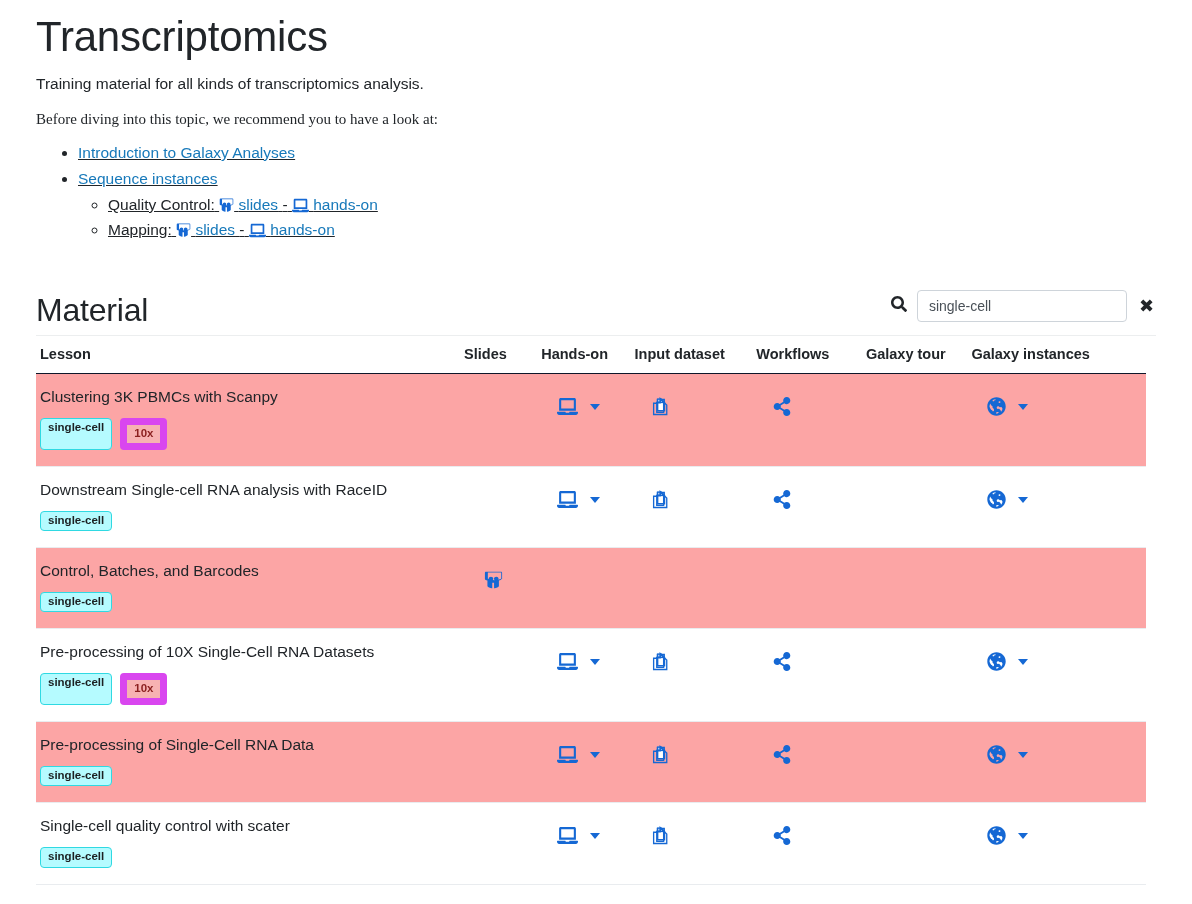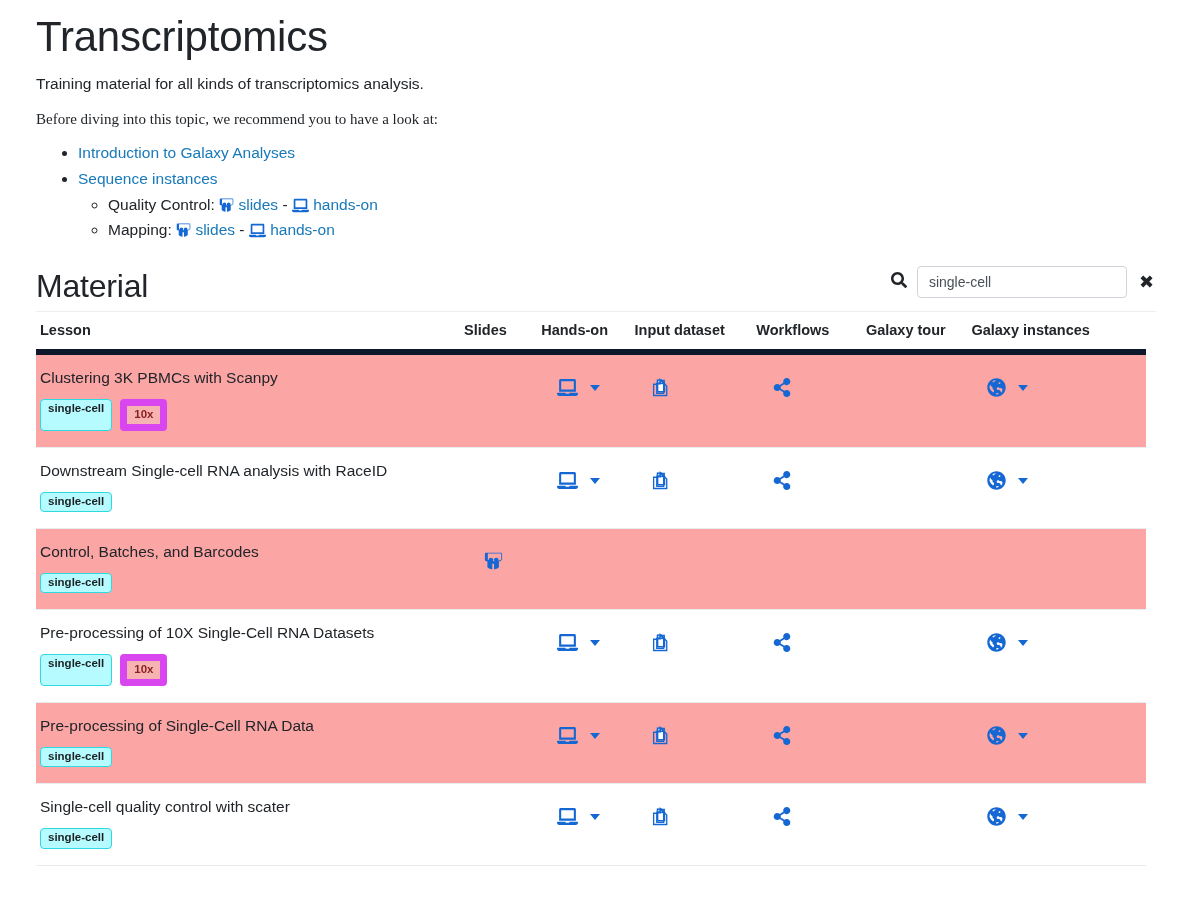--- a/index.html
+++ b/index.html
@@ -48,20 +48,21 @@
     margin: 13px 0 0 0;
     color: #212529;
     font-family: Liberation Serif, serif;
   }
 
   
   ul.req {
     margin: 10px 0 0 0;
     padding-left: 42px;
     list-style-type: disc;
+    text-decoration: underline;
   }
   ul.req > li {
     font-size: 15.5px;
     line-height: 1.55;
     margin: 0 0 2px 0;
   }
   ul.sub {
     margin: 2px 0 0 0;
     padding-left: 30px;
     list-style-type: circle;
@@ -70,21 +71,21 @@
     font-size: 15.5px;
     line-height: 1.55;
     color: #212529;
     margin-bottom: 1px;
   }
   a.link { color: #1779ba; text-decoration: none; }
   .sep { color: #212529; }
 
   
   .material-bar {
-    margin-top: 24px;
+    margin-top: 48px;
     display: flex;
     align-items: flex-end;
     justify-content: space-between;
     border-bottom: 1px solid #eceeef;
     padding-bottom: 6px;
   }
   h2.material {
     font-size: 32px;
     font-weight: 400;
     margin: 0;
@@ -127,21 +128,21 @@
     border-collapse: collapse;
     table-layout: fixed;
     margin-top: 0;
   }
   table.material-table thead th {
     font-size: 14.5px;
     font-weight: bold;
     color: #212529;
     text-align: left;
     padding: 10px 4px 11px 4px;
-    border-bottom: 6px solid #0f172a;
+    border-bottom: 1px solid #0f172a;
     vertical-align: bottom;
     white-space: nowrap;
   }
   th.c-lesson   { width: 418px; padding-left: 14px; }
   th.c-slides   { width: 76px; }
   th.c-hands    { width: 92px; }
   th.c-input    { width: 120px; }
   th.c-workflow { width: 108px; }
   th.c-tour     { width: 104px; }
   th.c-instance { width: 176px; }

